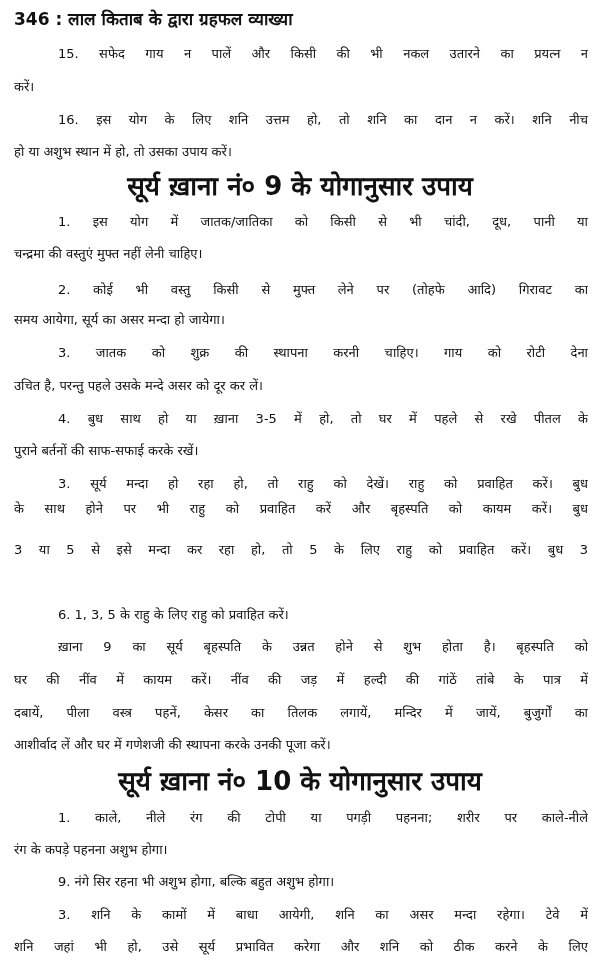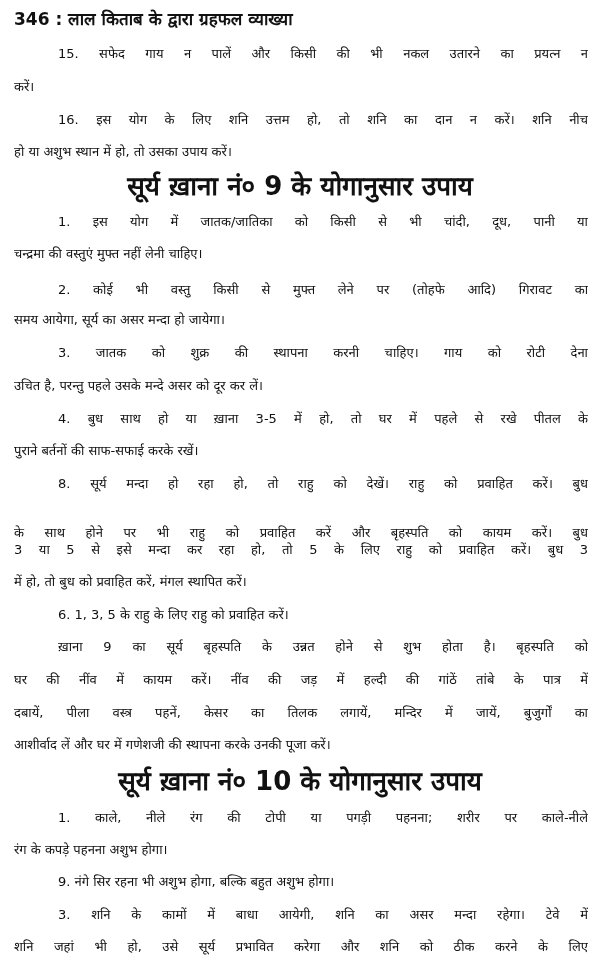--- a/index.html
+++ b/index.html
@@ -79,24 +79,23 @@
 
   <div class="line indent" style="top:275px">2. कोई भी वस्तु किसी से मुफ्त लेने पर (तोहफे आदि) गिरावट का</div>
   <div class="line last" style="top:305px">समय आयेगा, सूर्य का असर मन्दा हो जायेगा।</div>
 
   <div class="line indent" style="top:338px">3. जातक को शुक्र की स्थापना करनी चाहिए। गाय को रोटी देना</div>
   <div class="line last" style="top:371px">उचित है, परन्तु पहले उसके मन्दे असर को दूर कर लें।</div>
 
   <div class="line indent" style="top:404px">4. बुध साथ हो या ख़ाना 3-5 में हो, तो घर में पहले से रखे पीतल के</div>
   <div class="line last" style="top:436px">पुराने बर्तनों की साफ-सफाई करके रखें।</div>
 
-  <div class="line indent" style="top:469px">8. सूर्य मन्दा हो रहा हो, तो राहु को देखें। राहु को प्रवाहित करें। बुध</div>
-  <div class="line" style="top:518px">के साथ होने पर भी राहु को प्रवाहित करें और बृहस्पति को कायम करें। बुध</div>
+  <div class="line indent" style="top:469px">3. सूर्य मन्दा हो रहा हो, तो राहु को देखें। राहु को प्रवाहित करें। बुध</div>
+  <div class="line" style="top:494px">के साथ होने पर भी राहु को प्रवाहित करें और बृहस्पति को कायम करें। बुध</div>
   <div class="line" style="top:535px">3 या 5 से इसे मन्दा कर रहा हो, तो 5 के लिए राहु को प्रवाहित करें। बुध 3</div>
-  <div class="line last" style="top:567px">में हो, तो बुध को प्रवाहित करें, मंगल स्थापित करें।</div>
 
   <div class="line indent last" style="top:600px">6. 1, 3, 5 के राहु के लिए राहु को प्रवाहित करें।</div>
 
   <div class="line indent" style="top:632px">ख़ाना 9 का सूर्य बृहस्पति के उन्नत होने से शुभ होता है। बृहस्पति को</div>
   <div class="line" style="top:698px">दबायें, पीला वस्त्र पहनें, केसर का तिलक लगायें, मन्दिर में जायें, बुजुर्गों का</div>
   <div class="line" style="top:665px">घर की नींव में कायम करें। नींव की जड़ में हल्दी की गांठें तांबे के पात्र में</div>
   <div class="line last" style="top:730px">आशीर्वाद लें और घर में गणेशजी की स्थापना करके उनकी पूजा करें।</div>
 
   <div class="heading" style="top:763px">सूर्य ख़ाना नं० 10 के योगानुसार उपाय</div>
 

